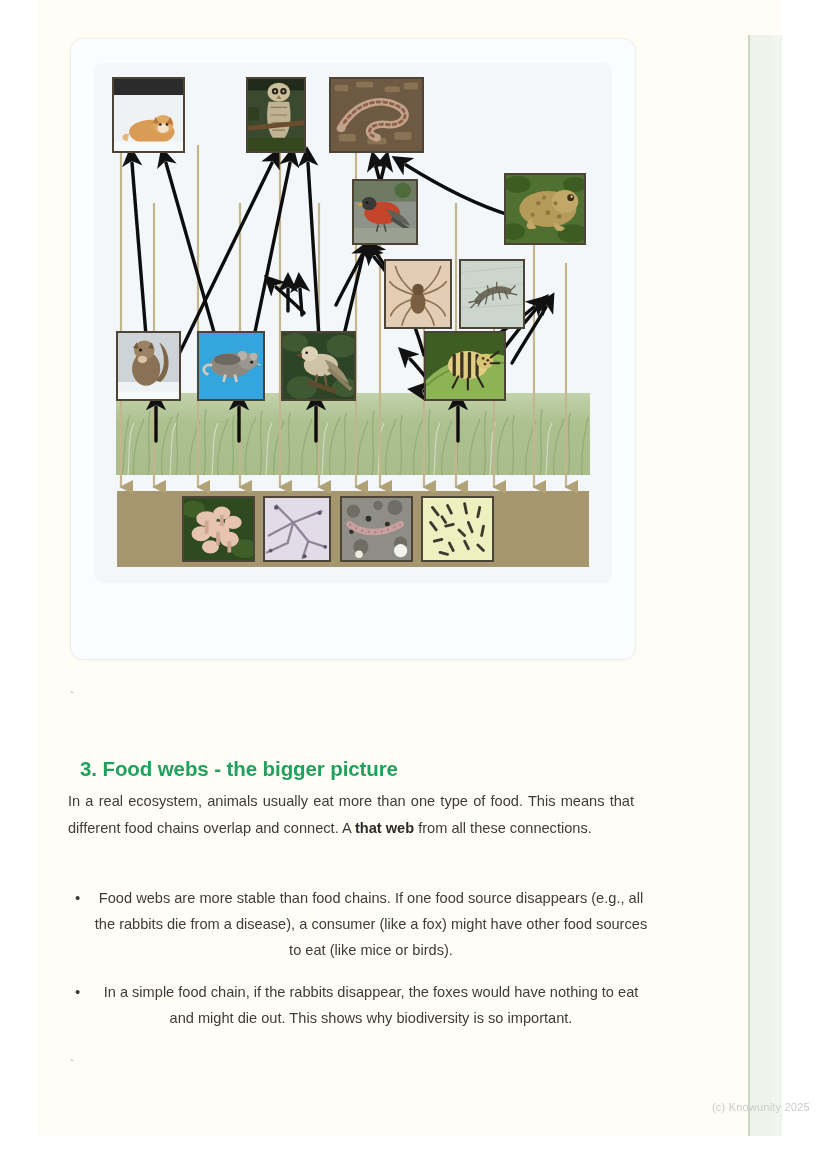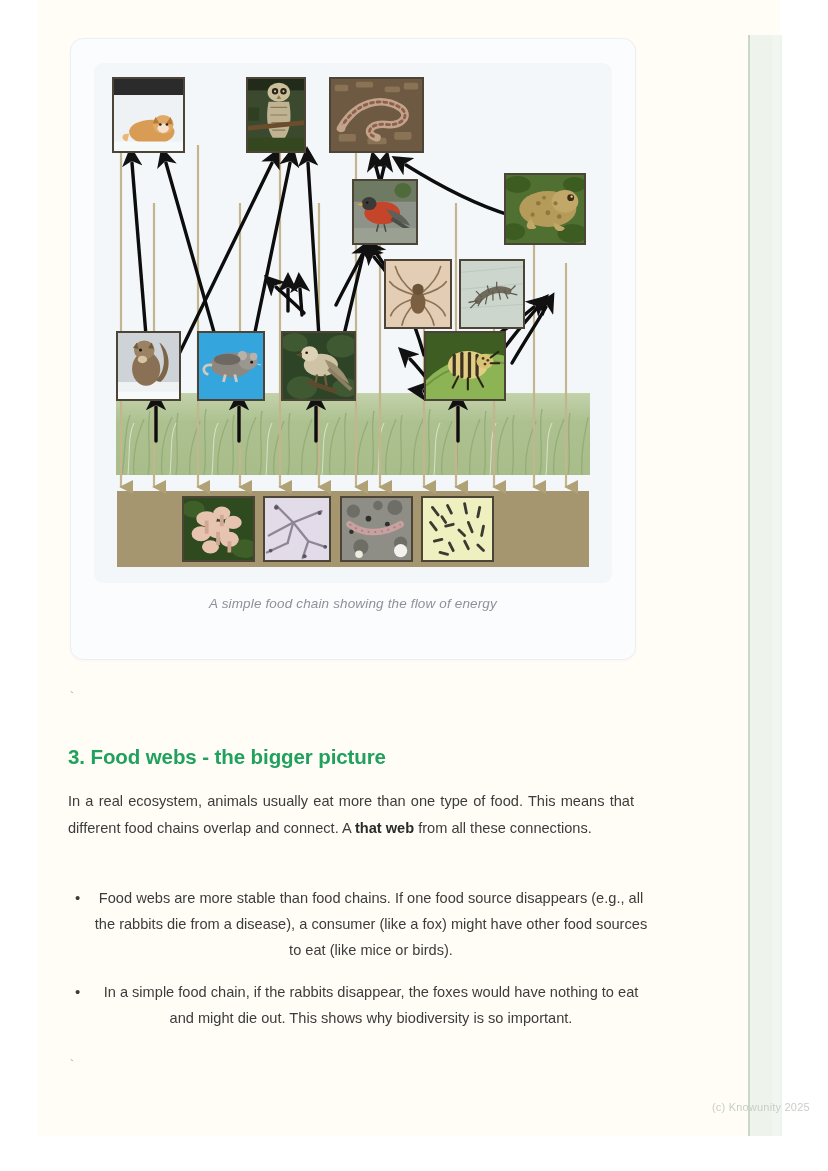--- a/index.html
+++ b/index.html
@@ -99,21 +99,21 @@
   
   .tick {
     position: absolute;
     font-size: 13px;
     color: #9aa0a6;
     font-family: "Liberation Mono", monospace;
   }
   h2.section-title {
     position: absolute;
     left: 68px; top: 745px;
-    margin: 0;
+    margin: 12px;
     font-size: 20.5px;
     font-weight: bold;
     color: #20a15d;
     letter-spacing: -0.1px;
   }
   .para {
     position: absolute;
     left: 68px;
     width: 566px;
     margin: 0;
@@ -600,21 +600,20 @@
               <path d="M18 58 L26 60"></path>
                 <path d="M38 34 L44 40"></path>
                 <path d="M20 20 L24 26"></path>
             </g>
           </svg>
         </div>
 
       </div>
     </div>
 
-    <div class="fig-caption">A simple food chain showing the flow of energy</div>
   </div>
 
   <div class="tick" style="left:68px; top:690px;">`</div>
 
   <h2 class="section-title">3. Food webs - the bigger picture</h2>
 
   <p class="para" style="top:788px;">
     <span>In a real ecosystem, animals usually eat more than one type of food. This means that different food chains overlap and connect. A </span><b>that web</b><span> from all these connections.</span>
   </p>
 

